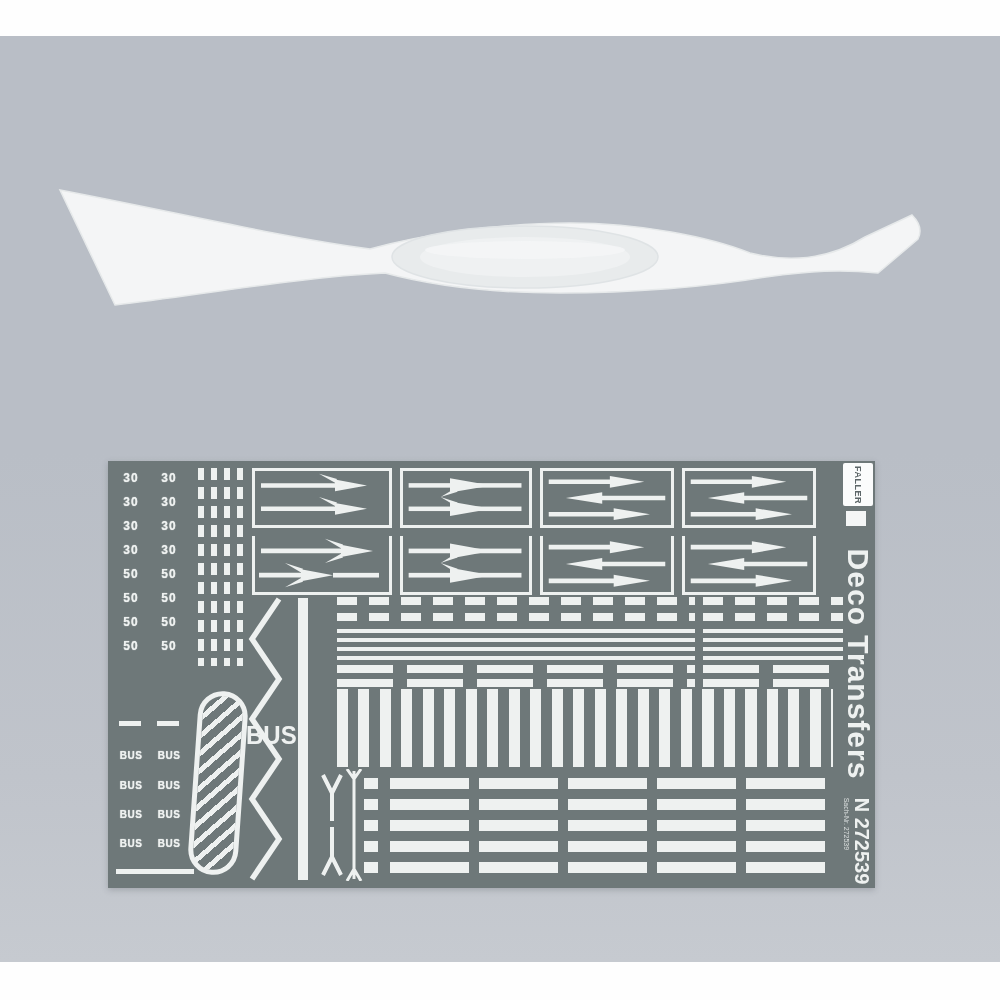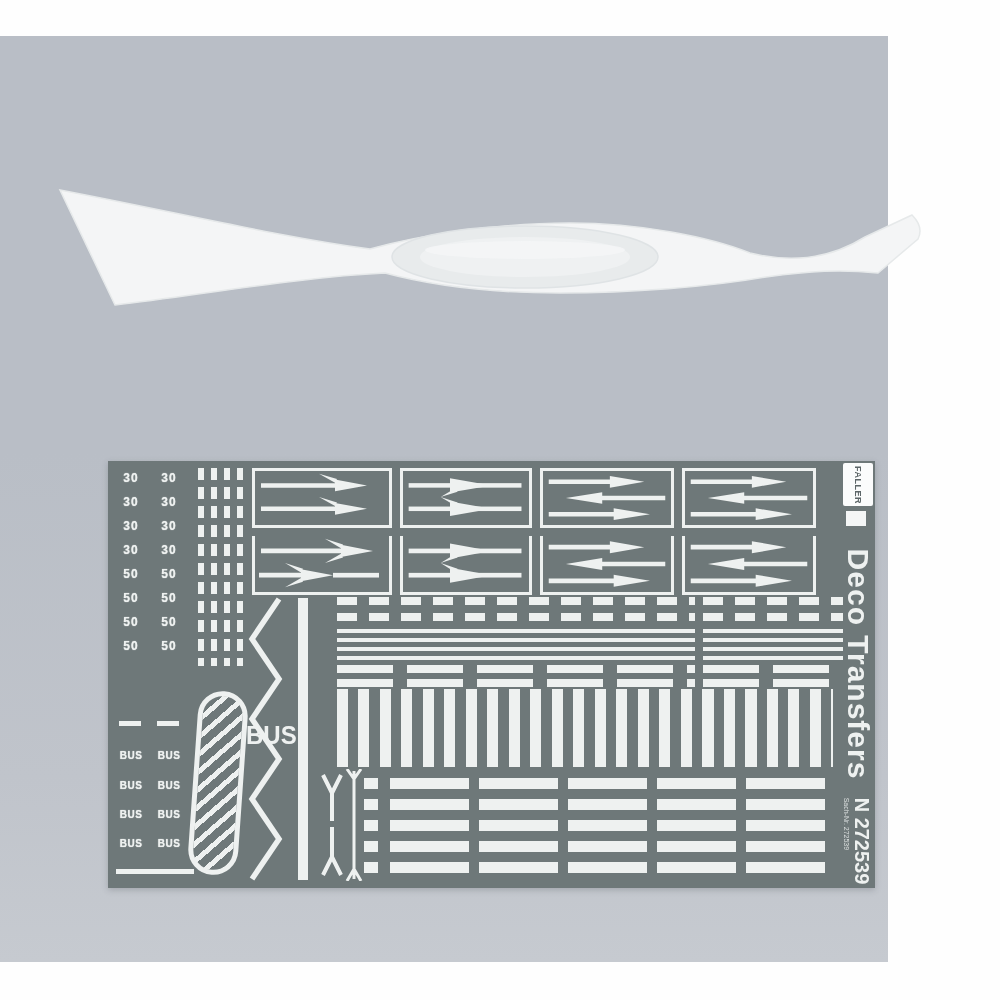--- a/index.html
+++ b/index.html
@@ -2,21 +2,21 @@
 <html style="--bg: #b9bec6; --band: #fefefe; --sheet: #6e7879; --mark: #eef1f0; --tool: #f4f5f6;"><head>
 <meta charset="utf-8">
 <style>
   html,body{margin:0;padding:0;background:#ffffff;}
   *{box-sizing:border-box;}
   .stage{position:relative;width:1000px;height:1000px;margin:0 auto;overflow:hidden;
          font-family:"Liberation Sans", sans-serif;background:var(--band,#fff);}
   .band{position:absolute;left:0;width:1000px;background:var(--band,#fff);}
   .band.top{top:0;height:36px;}
   .band.bottom{top:962px;height:38px;}
-  .photo{position:absolute;left:0;top:36px;width:888px;height:926px;
+  .photo{position:absolute;left:0;top:36px;width:1000px;height:926px;
          background:linear-gradient(180deg,var(--bg,#b9bec6) 0%,var(--bg,#b9bec6) 45%,#c0c4cb 80%,#c6cad0 100%);}
   
   .tool{position:absolute;left:50px;top:137px;width:880px;height:150px;display:block;}
   
   .sheet{position:absolute;left:108px;top:425px;width:767px;height:427px;
          background:var(--sheet,#6e7879);box-shadow:0 2px 6px rgba(60,65,70,.25);}
   .sheet *{position:absolute;}
   
   .numbers{left:6px;top:0;width:82px;height:427px;}
   .numrow{left:0;width:82px;height:18px;}

